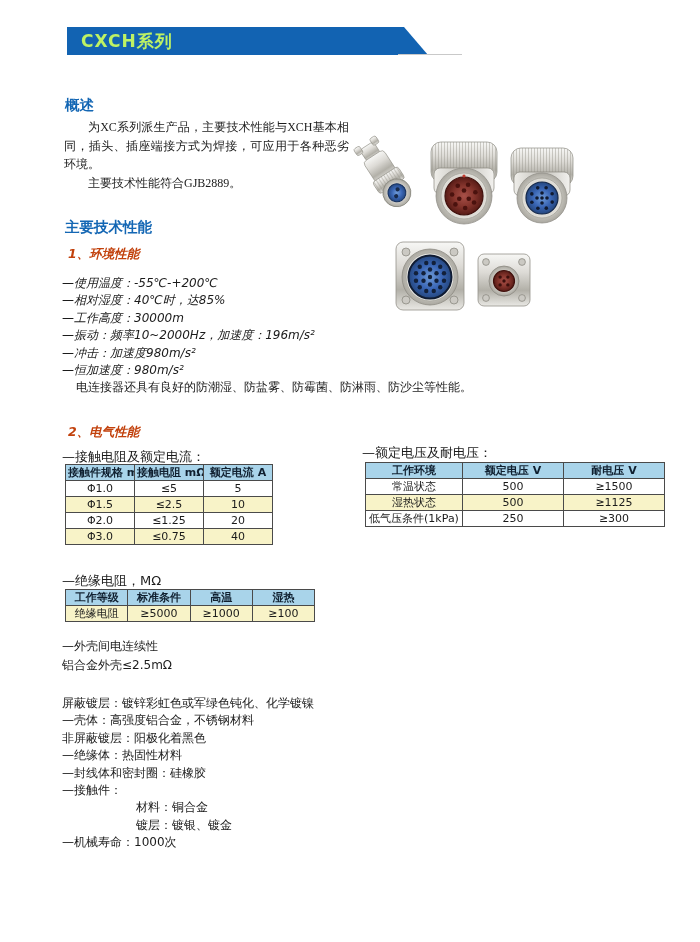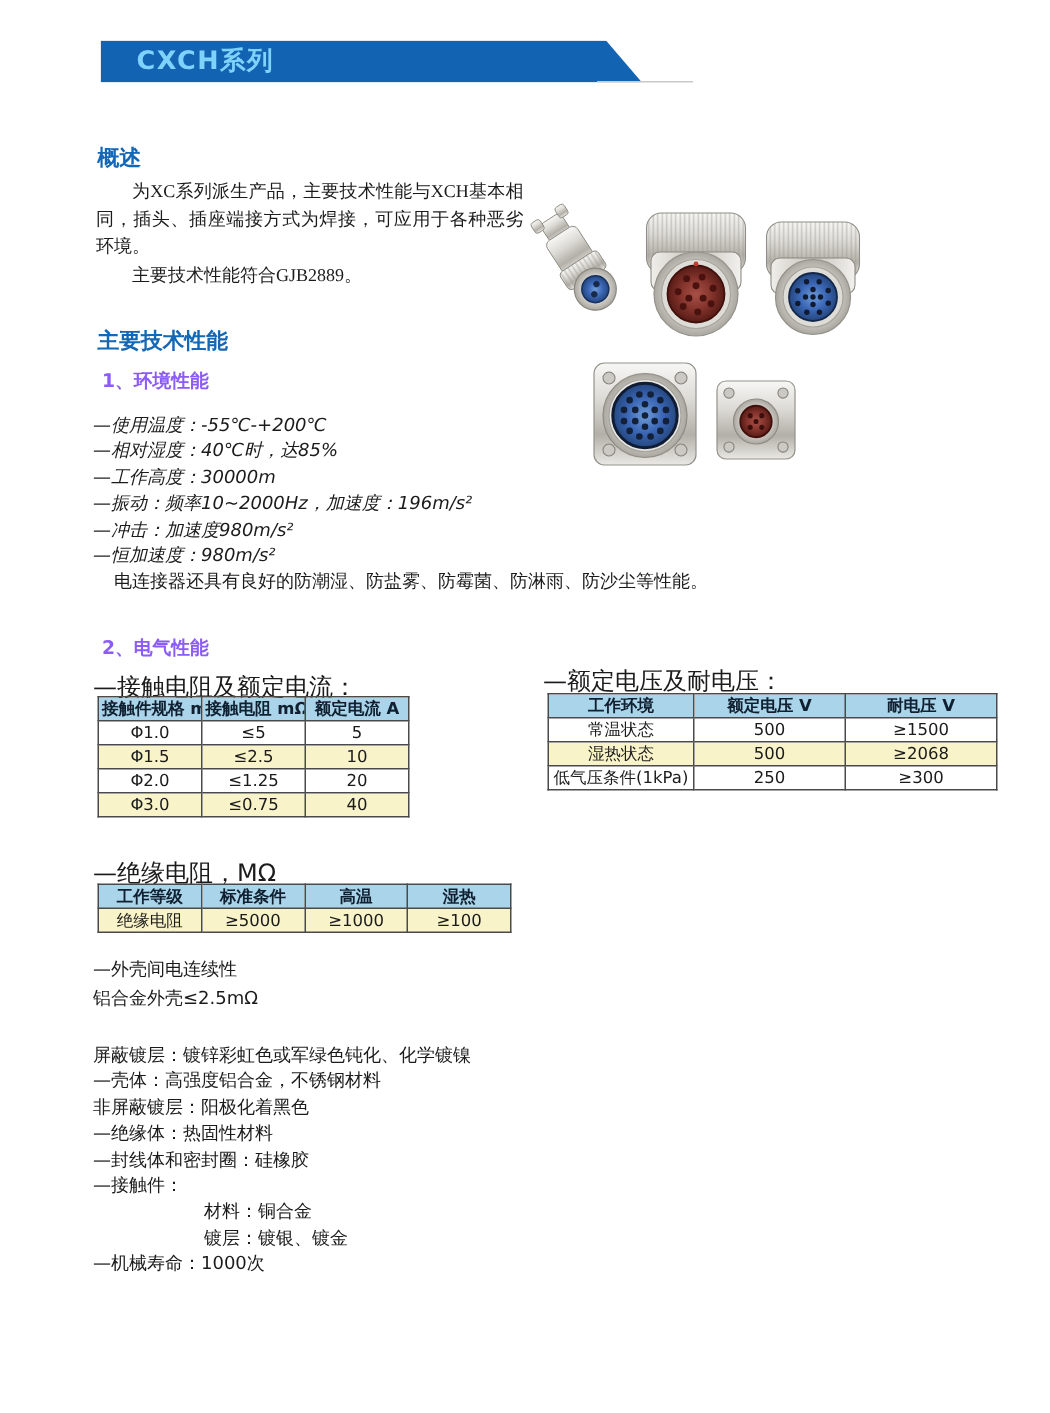--- a/index.html
+++ b/index.html
@@ -2,46 +2,46 @@
 <html><head>
 <meta charset="utf-8">
 <style>
   html,body{margin:0;padding:0;background:#ffffff;}
   body{width:700px;height:942px;position:relative;overflow:hidden;
        font-family:"DejaVu Sans","Liberation Sans",sans-serif;color:#1b1b1b;}
   .abs{position:absolute;}
   
   .banner{left:67px;top:27px;width:361px;height:28px;background:var(--banner-blue,#1263b2);
           clip-path:polygon(0 0,337px 0,100% 100%,0 100%);
-          color:#7dd3fc;font-weight:bold;font-size:17px;line-height:28px;padding-left:24px;
+          color:#bef264;font-weight:bold;font-size:17px;line-height:28px;padding-left:14px;
           box-sizing:border-box;letter-spacing:1px;}
   .banner-tail{left:398px;top:54px;width:64px;height:1px;background:#c9c9c9;}
   
   .blue-h{color:var(--heading-blue,#1467b4);font-size:14.5px;font-weight:bold;}
-  .sub-h{font-size:12.5px;font-weight:bold;color:#8b5cf6;padding-left:6px;}
+  .sub-h{font-size:12.5px;font-weight:bold;color:#c2410c;padding-left:6px;font-style:italic;}
   
   .line{white-space:pre;font-size:12px;line-height:17.4px;color:#1b1b1b;}
   .para{margin:0;width:285px;font-size:12px;line-height:18.6px;text-indent:2em;
         text-align:justify;color:#1b1b1b;font-family:Liberation Serif, serif;}
   #env-items{margin-top:12px;font-style:italic;}
   #env-note{padding-left:14px;}
   #mech-items{margin-top:11px;}
   #mech-items .line:nth-child(7),#mech-items .line:nth-child(8){padding-left:74px;}
   
   table.spec{border-collapse:collapse;font-size:11px;table-layout:fixed;}
   table.spec th{background:var(--th-bg,#a9d4ea);font-weight:bold;color:#102030;}
   table.spec th,table.spec td{border:1px solid #4a4a4a;text-align:center;
         padding:1px 2px;height:13px;line-height:12px;white-space:nowrap;overflow:hidden;}
   table.spec tbody tr:nth-child(even) td{background:var(--cream,#f8f3c8);}
   table.spec.first-cream tbody tr td{background:var(--cream,#f8f3c8);}
   #contact-table{width:208px;border-radius:29px;}
   #voltage-table{width:300px;}
   #voltage-table th:first-child,#voltage-table td:first-child{width:92px;}
-  #insulation-table{width:276px;}
-  .tbl-label{font-size:16px;white-space:pre;}
+  #insulation-table{width:250px;}
+  .tbl-label{font-size:13px;white-space:pre;}
 </style>
 </head>
 <body style="--banner-blue: #1263b2; --heading-blue: #1467b4; --th-bg: #a9d4ea; --cream: #f8f3c8;">
 
 <div class="abs banner">
   <span>CXCH系列</span>
 </div>
 <div class="abs banner-tail"></div>
 
 <div class="abs blue-h" style="left:65px;top:96px">概述</div>
@@ -254,21 +254,21 @@
     </thead>
     <tbody>
       <tr>
         <td>常温状态</td>
         <td>500</td>
         <td>≥1500</td>
       </tr>
       <tr>
         <td>湿热状态</td>
         <td>500</td>
-        <td>≥2068</td>
+        <td>≥1125</td>
       </tr>
       <tr>
         <td>低气压条件(1kPa)</td>
         <td>250</td>
         <td>≥300</td>
       </tr>
     </tbody>
   </table>
 
 <div class="abs tbl-label" style="left:62px;top:572px">—绝缘电阻，MΩ</div>

